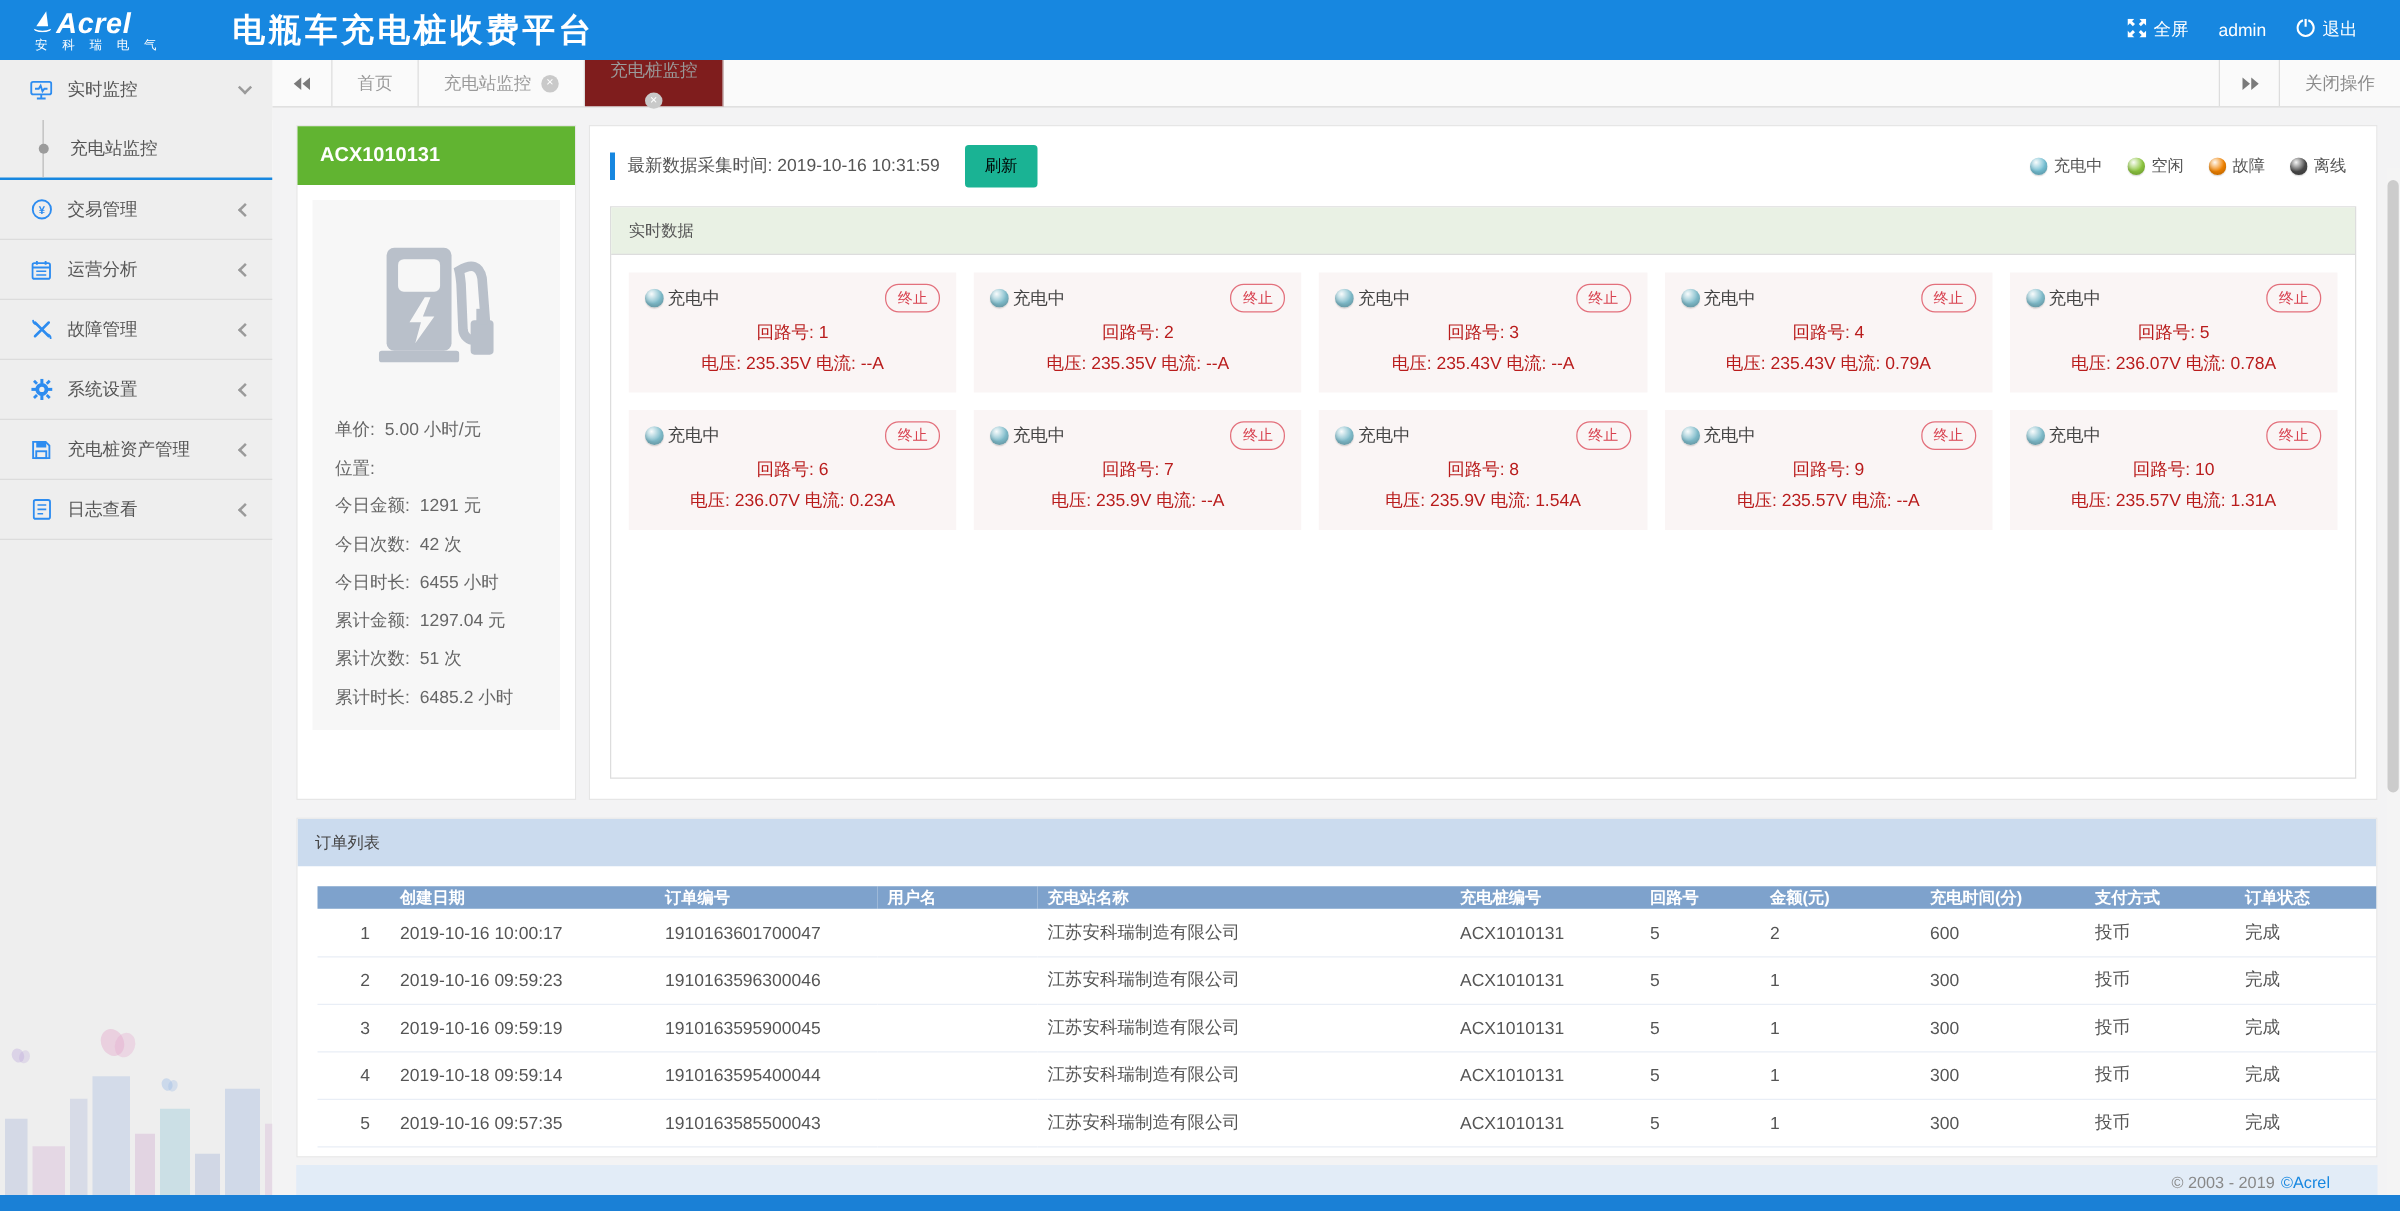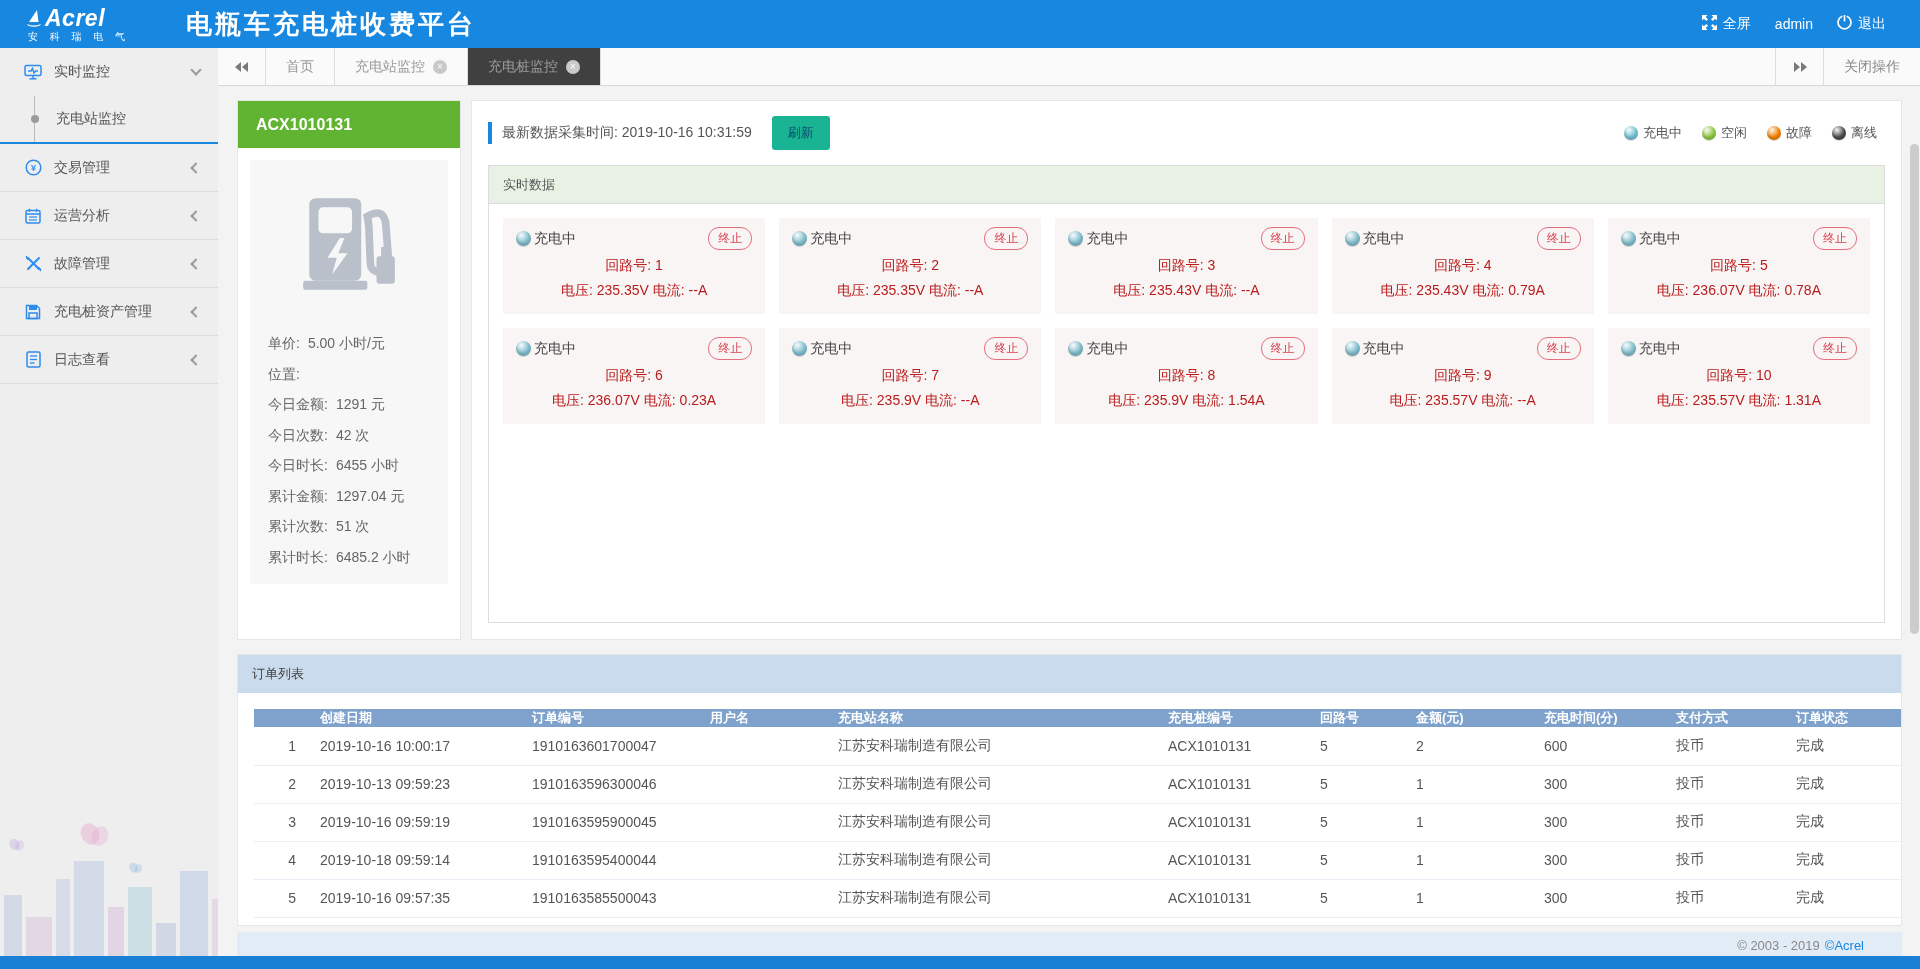--- a/index.html
+++ b/index.html
@@ -24,21 +24,21 @@
 
   
   .tabbar { height:38px; background:#fafafa; border-bottom:1px solid #d8d8d8; display:flex; align-items:stretch; flex:0 0 auto; }
   .tab-nav { width:48px; display:flex; align-items:center; justify-content:center; cursor:pointer; }
   .tab-nav.left { border-right:1px solid #ddd; }
   .tab-nav.right { border-left:1px solid #ddd; }
   .tri { width:0; height:0; border:5px solid transparent; display:inline-block; }
   .tri-l { border-right:6px solid #7a7a7a; border-left:none; margin-right:1px; }
   .tri-r { border-left:6px solid #7a7a7a; border-right:none; margin-left:1px; }
   .tab { display:flex; align-items:center; gap:8px; padding:0 20px; border-right:1px solid #ddd; font-size:14px; color:#9a9a9a; cursor:pointer; }
-  .tab.active { background:#404040; }
+  .tab.active { background:#7f1d1d;flex-direction:column; }
   .tab-close { width:14px; height:14px; border-radius:50%; background:#c9c9c9; color:#fff; font-size:10px; line-height:13px; text-align:center; cursor:pointer; }
   .tab-spacer { flex:1; }
   .close-ops { display:flex; align-items:center; padding:0 20px; border-left:1px solid #ddd; font-size:14px; color:#8a8a8a; cursor:pointer; }
 
   
   .side-group.expanded { border-bottom:2px solid #1787e0; }
   .side-item { height:48px; display:flex; align-items:center; padding:0 18px 0 22px; border-bottom:1px solid #dcdcdc; color:#555; font-size:14px; cursor:pointer; background:#eee; }
   .side-group.expanded .side-item { border-bottom:none; }
   .side-icon { width:22px; margin-right:10px; display:flex; align-items:center; justify-content:center; color:#2d8cf0; }
   .side-icon svg { display:block; }
@@ -63,21 +63,21 @@
   .station { width:224px; background:#fff; border:1px solid #e6e6e6; display:flex; flex-direction:column; flex:0 0 auto; }
   .station-header { height:47px; background:#61b431; color:#fff; font-size:16px; font-weight:bold; display:flex; align-items:center; padding-left:18px; flex:0 0 auto; }
   .station-body { margin:12px; background:#f7f7f7; padding-bottom:12px; }
   .pile-icon-area { height:168px; display:flex; align-items:center; justify-content:center; }
   .stat-row { display:flex; gap:8px; padding-left:18px; line-height:30.5px; font-size:14px; color:#666; white-space:nowrap; }
 
   .rpanel { flex:1; background:#fff; border:1px solid #e6e6e6; display:flex; flex-direction:column; min-width:0; }
   .refresh-row { display:flex; align-items:center; padding:15px 16px 13px; gap:10px; }
   .accent { width:4px; height:22px; background:#1787e0; flex:0 0 auto; }
   .collect { font-size:14px; color:#555; }
-  .btn-refresh { background:#1ab394; color:#0c4a6e; border:none; padding:8px 16px; font-size:13px; border-radius:3px; margin-left:10px; cursor:pointer; font-family:inherit; }
+  .btn-refresh { background:#1ab394; color:#000000; border:none; padding:8px 16px; font-size:13px; border-radius:3px; margin-left:10px; cursor:pointer; font-family:inherit; }
   .legend { margin-left:auto; display:flex; gap:20px; align-items:center; padding-right:8px; }
   .legend-item { display:flex; align-items:center; gap:5px; font-size:13px; color:#555; }
   .orb { width:14px; height:14px; border-radius:50%; box-shadow:inset 0 -2px 3px rgba(0,0,0,.18), 0 1px 1px rgba(0,0,0,.15); flex:0 0 auto; }
 
   .rt-panel { margin:2px 16px 16px; border:1px solid #ddd; flex:1; display:flex; flex-direction:column; min-height:0; }
   .rt-header { height:38px; background:#e9f1e4; border-bottom:1px solid #ddd; display:flex; align-items:center; padding-left:14px; font-size:13px; color:#555; flex:0 0 auto; }
   .rt-body { padding:14px; flex:1; }
   .cgrid { display:grid; grid-template-columns:repeat(5,1fr); gap:14px; }
   .ccard { background:#faf5f5; height:96px; padding:9px 13px; }
   .ccard-top { display:flex; align-items:center; }
@@ -200,20 +200,42 @@
           <div class="side-item">
             <span class="side-icon">
               <svg width="17" height="17" viewBox="0 0 17 17" stroke="#2d8cf0" stroke-width="2" fill="none" stroke-linecap="round">
                 <line x1="3" y1="3" x2="14" y2="14"></line>
                 <line x1="14" y1="3" x2="3" y2="14"></line>
                 <path d="M1.5 1.5 a3 3 0 0 0 3 3" stroke-width="1.5"></path>
                 <path d="M15.5 15.5 a3 3 0 0 0 -3 -3" stroke-width="1.5"></path>
               </svg>
             </span>
             <span class="side-label">故障管理</span>
+            <span class="chev left"></span>
+          </div>
+        </div>
+        <div class="side-group">
+          <div class="side-item">
+            <span class="side-icon">
+              <svg width="17" height="17" viewBox="0 0 17 17" fill="#2d8cf0">
+                <circle cx="8.5" cy="8.5" r="5.2"></circle>
+                <g>
+                  <rect x="7.3" y="0" width="2.4" height="4"></rect>
+                  <rect x="7.3" y="13" width="2.4" height="4"></rect>
+                  <rect x="0" y="7.3" width="4" height="2.4"></rect>
+                  <rect x="13" y="7.3" width="4" height="2.4"></rect>
+                  <rect x="1.7" y="1.7" width="3.4" height="2.2" transform="rotate(45 3.4 2.8)"></rect>
+                  <rect x="11.9" y="1.7" width="3.4" height="2.2" transform="rotate(135 13.6 2.8)"></rect>
+                  <rect x="1.7" y="13.1" width="3.4" height="2.2" transform="rotate(-45 3.4 14.2)"></rect>
+                  <rect x="11.9" y="13.1" width="3.4" height="2.2" transform="rotate(-135 13.6 14.2)"></rect>
+                </g>
+                <circle cx="8.5" cy="8.5" r="2.1" fill="#eee"></circle>
+              </svg>
+            </span>
+            <span class="side-label">系统设置</span>
             <span class="chev left"></span>
           </div>
         </div>
         <div class="side-group">
           <div class="side-item">
             <span class="side-icon">
               <svg width="16" height="16" viewBox="0 0 16 16" fill="none" stroke="#2d8cf0" stroke-width="1.5">
                 <path d="M1.5 1.5 h10 l3 3 v10 h-13 Z"></path>
                 <rect x="4" y="1.5" width="8" height="4.5" fill="#2d8cf0" stroke="none"></rect>
                 <rect x="4" y="9" width="8" height="5.5"></rect>
@@ -516,21 +538,21 @@
                   <td>江苏安科瑞制造有限公司</td>
                   <td>ACX1010131</td>
                   <td>5</td>
                   <td>2</td>
                   <td>600</td>
                   <td>投币</td>
                   <td>完成</td>
                 </tr>
                 <tr>
                   <td class="num">2</td>
-                  <td>2019-10-13 09:59:23</td>
+                  <td>2019-10-16 09:59:23</td>
                   <td>1910163596300046</td>
                   <td></td>
                   <td>江苏安科瑞制造有限公司</td>
                   <td>ACX1010131</td>
                   <td>5</td>
                   <td>1</td>
                   <td>300</td>
                   <td>投币</td>
                   <td>完成</td>
                 </tr>

